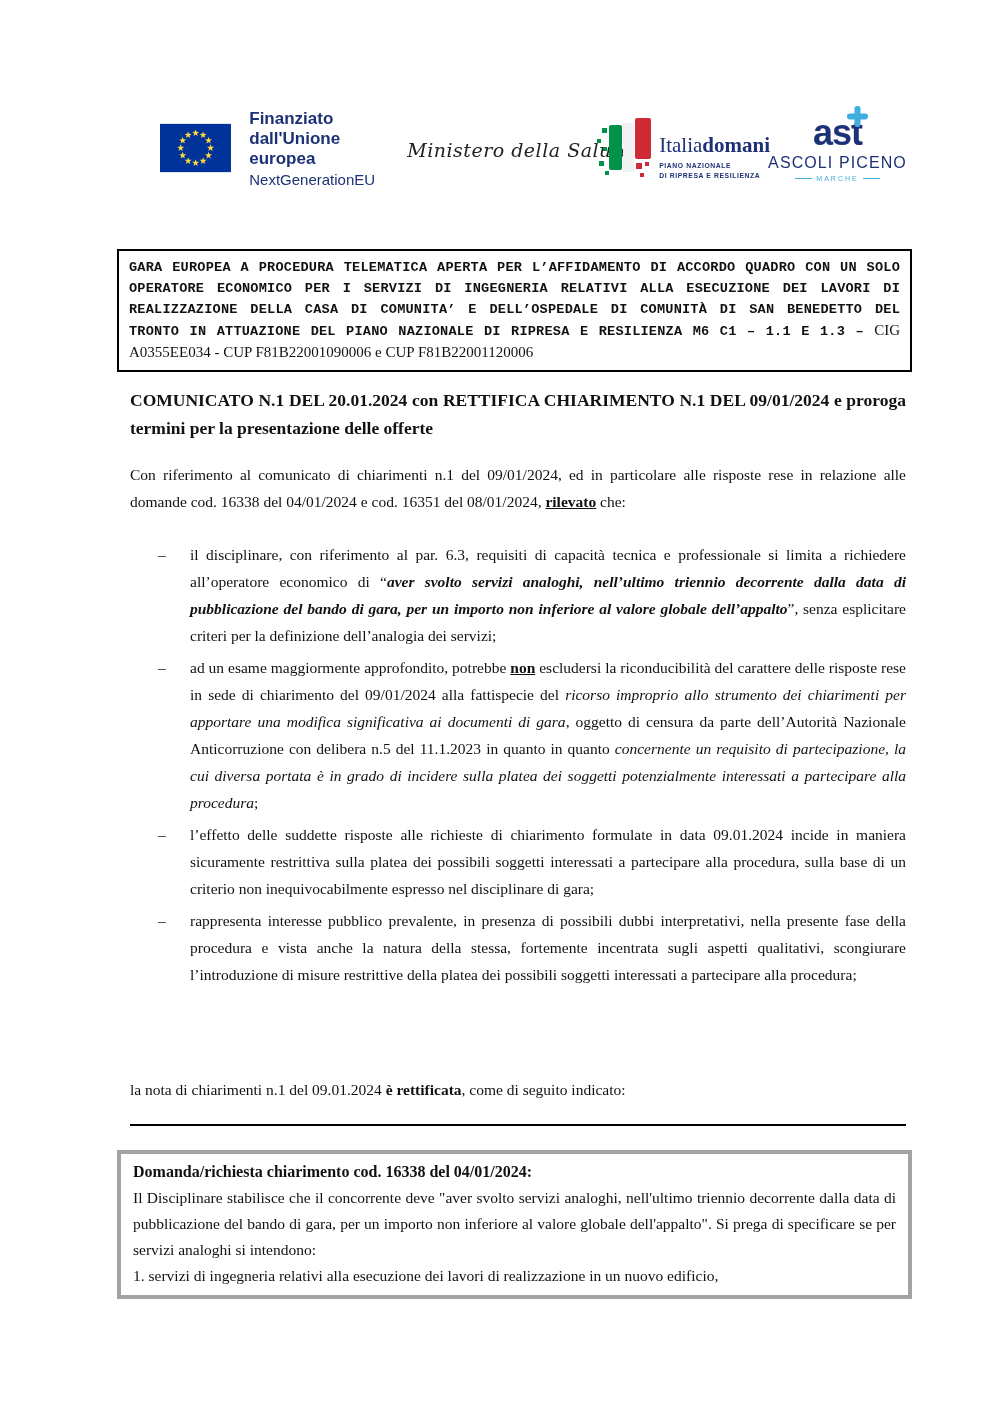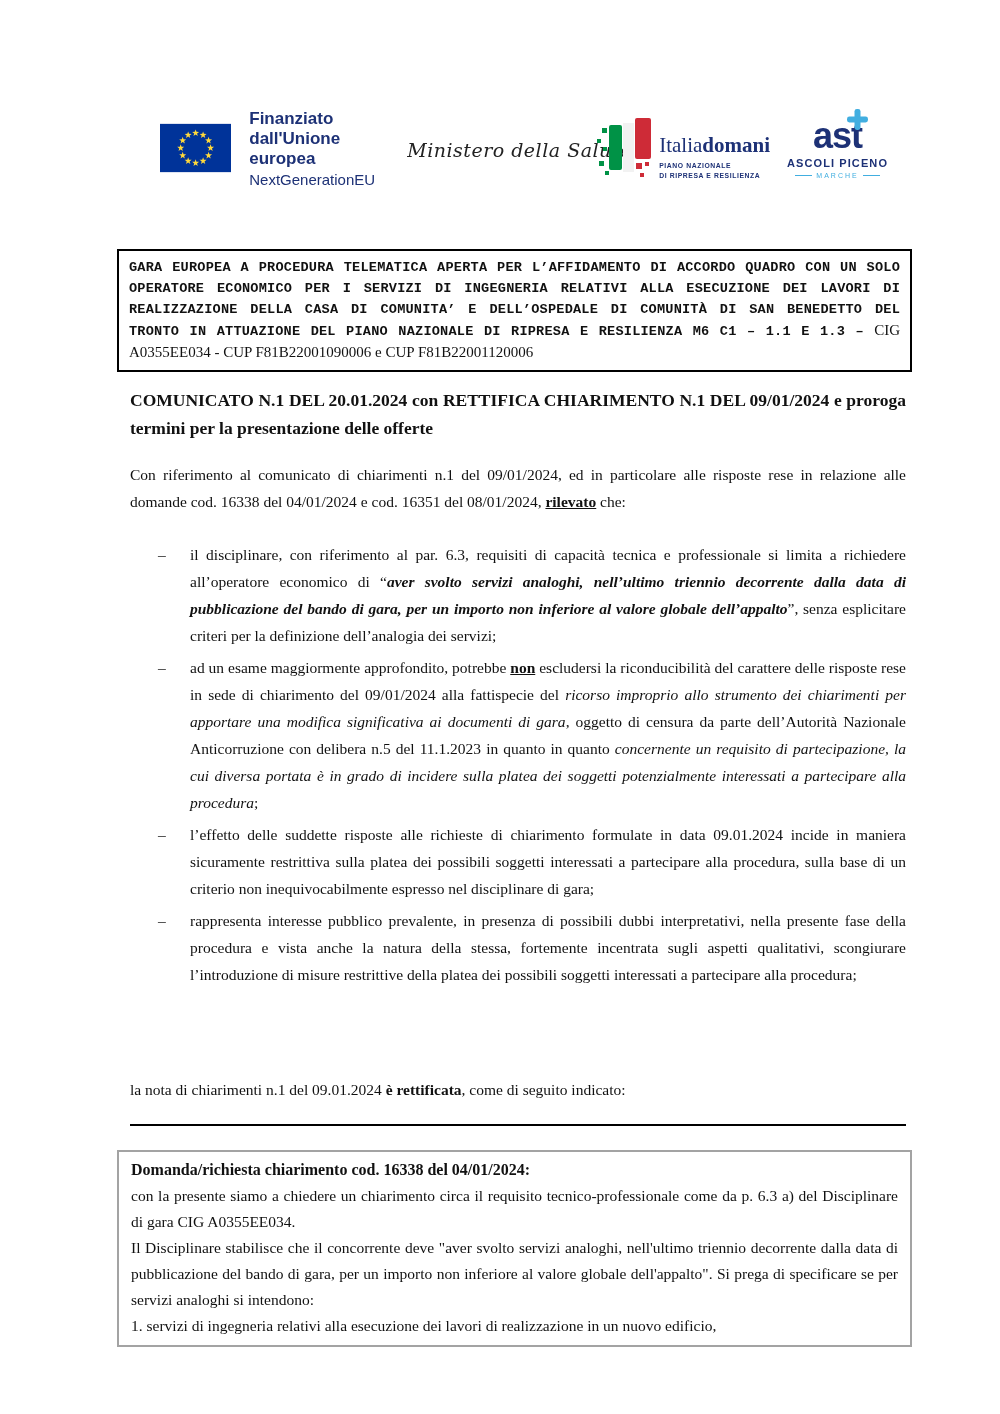--- a/index.html
+++ b/index.html
@@ -28,21 +28,21 @@
   .itd-name { font-family:"Liberation Serif", serif; font-size:21px; color:var(--navy); }
   .itd-name b { font-weight:bold; }
   .itd-sub {
     font-family:"Liberation Sans", sans-serif; font-size:6.8px; font-weight:bold;
     color:var(--navy); letter-spacing:0.6px; line-height:1.35; margin-top:3px;
   }
   .ast { display:flex; flex-direction:column; align-items:center; width:95px;margin-left:20px; }
   .ast-word { position:relative; font-family:"Liberation Sans", sans-serif;
     font-weight:bold; font-size:36px; line-height:36px; color:var(--navy); letter-spacing:-1px; }
   .ast-plus { position:absolute; right:-6px; top:-9px; }
-  .ast-loc { font-family:"Liberation Sans", sans-serif; font-weight:bold; font-size:11px;
+  .ast-loc { font-family:"Liberation Sans", sans-serif; font-weight:normal; font-size:16px;
     letter-spacing:1.1px; color:var(--navy); margin-top:3px; white-space:nowrap; }
   .ast-region { display:flex; align-items:center; gap:4px; margin-top:3px;
     font-family:"Liberation Sans", sans-serif; font-size:7px; letter-spacing:2px;
     color:var(--lightblue); }
   .ast-region .dash { width:17px; border-top:1px solid var(--lightblue); }
   
   .title-box {
     position:absolute; top:249px; left:117px; width:795px;
     border:2px solid #000; padding:6px 10px 8px 10px;
     text-align:justify;
@@ -65,21 +65,21 @@
   .bullet { position:relative; padding-left:60px; text-align:justify;
     font-size:15.5px; line-height:27px; margin-bottom:5px; }
   .bullet .marker { position:absolute; left:28px; top:0; }
   .closing {
     position:absolute; top:1076px; left:130px; width:776px;
     font-size:15.5px; line-height:27px;
   }
   .divider { position:absolute; top:1124px; left:130px; width:776px; border-top:2px solid #000; }
   .question-box {
     position:absolute; top:1150px; left:117px; width:795px;
-    border:2px solid #a3a3a3; padding:5px 12px 6px 12px;
+    border:4px solid #a3a3a3; padding:5px 12px 6px 12px;
     font-size:15.5px; line-height:26px;
   }
   .qb-title { font-weight:bold; font-size:16px; }
   .qb-line { text-align:justify; }
 </style>
 </head>
 <body>
 
 <div class="page">
 
@@ -187,18 +187,17 @@
       <span><span>rappresenta interesse pubblico prevalente, in presenza di possibili dubbi interpretativi, nella presente fase della procedura e vista anche la natura della stessa, fortemente incentrata sugli aspetti qualitativi, scongiurare l’introduzione di misure restrittive della platea dei possibili soggetti interessati a partecipare alla procedura;</span></span>
     </div>
   </div>
 
   <div class="closing"><span>la nota di chiarimenti n.1 del 09.01.2024 </span><span style="font-weight: bold;">è rettificata</span><span>, come di seguito indicato:</span></div>
 
   <div class="divider"></div>
 
   <div class="question-box">
     <div class="qb-title">Domanda/richiesta chiarimento cod. 16338 del 04/01/2024:</div>
-    <div class="qb-line">con la presente siamo a chiedere un chiarimento circa il requisito tecnico-professionale come da p. 6.3 a) del Disciplinare di gara CIG A0355EE034.</div>
     <div class="qb-line">Il Disciplinare stabilisce che il concorrente deve "aver svolto servizi analoghi, nell'ultimo triennio decorrente dalla data di pubblicazione del bando di gara, per un importo non inferiore al valore globale dell'appalto". Si prega di specificare se per servizi analoghi si intendono:</div>
     <div class="qb-line">1. servizi di ingegneria relativi alla esecuzione dei lavori di realizzazione in un nuovo edificio,</div>
   </div>
 
 </div>
 
 </body></html>

